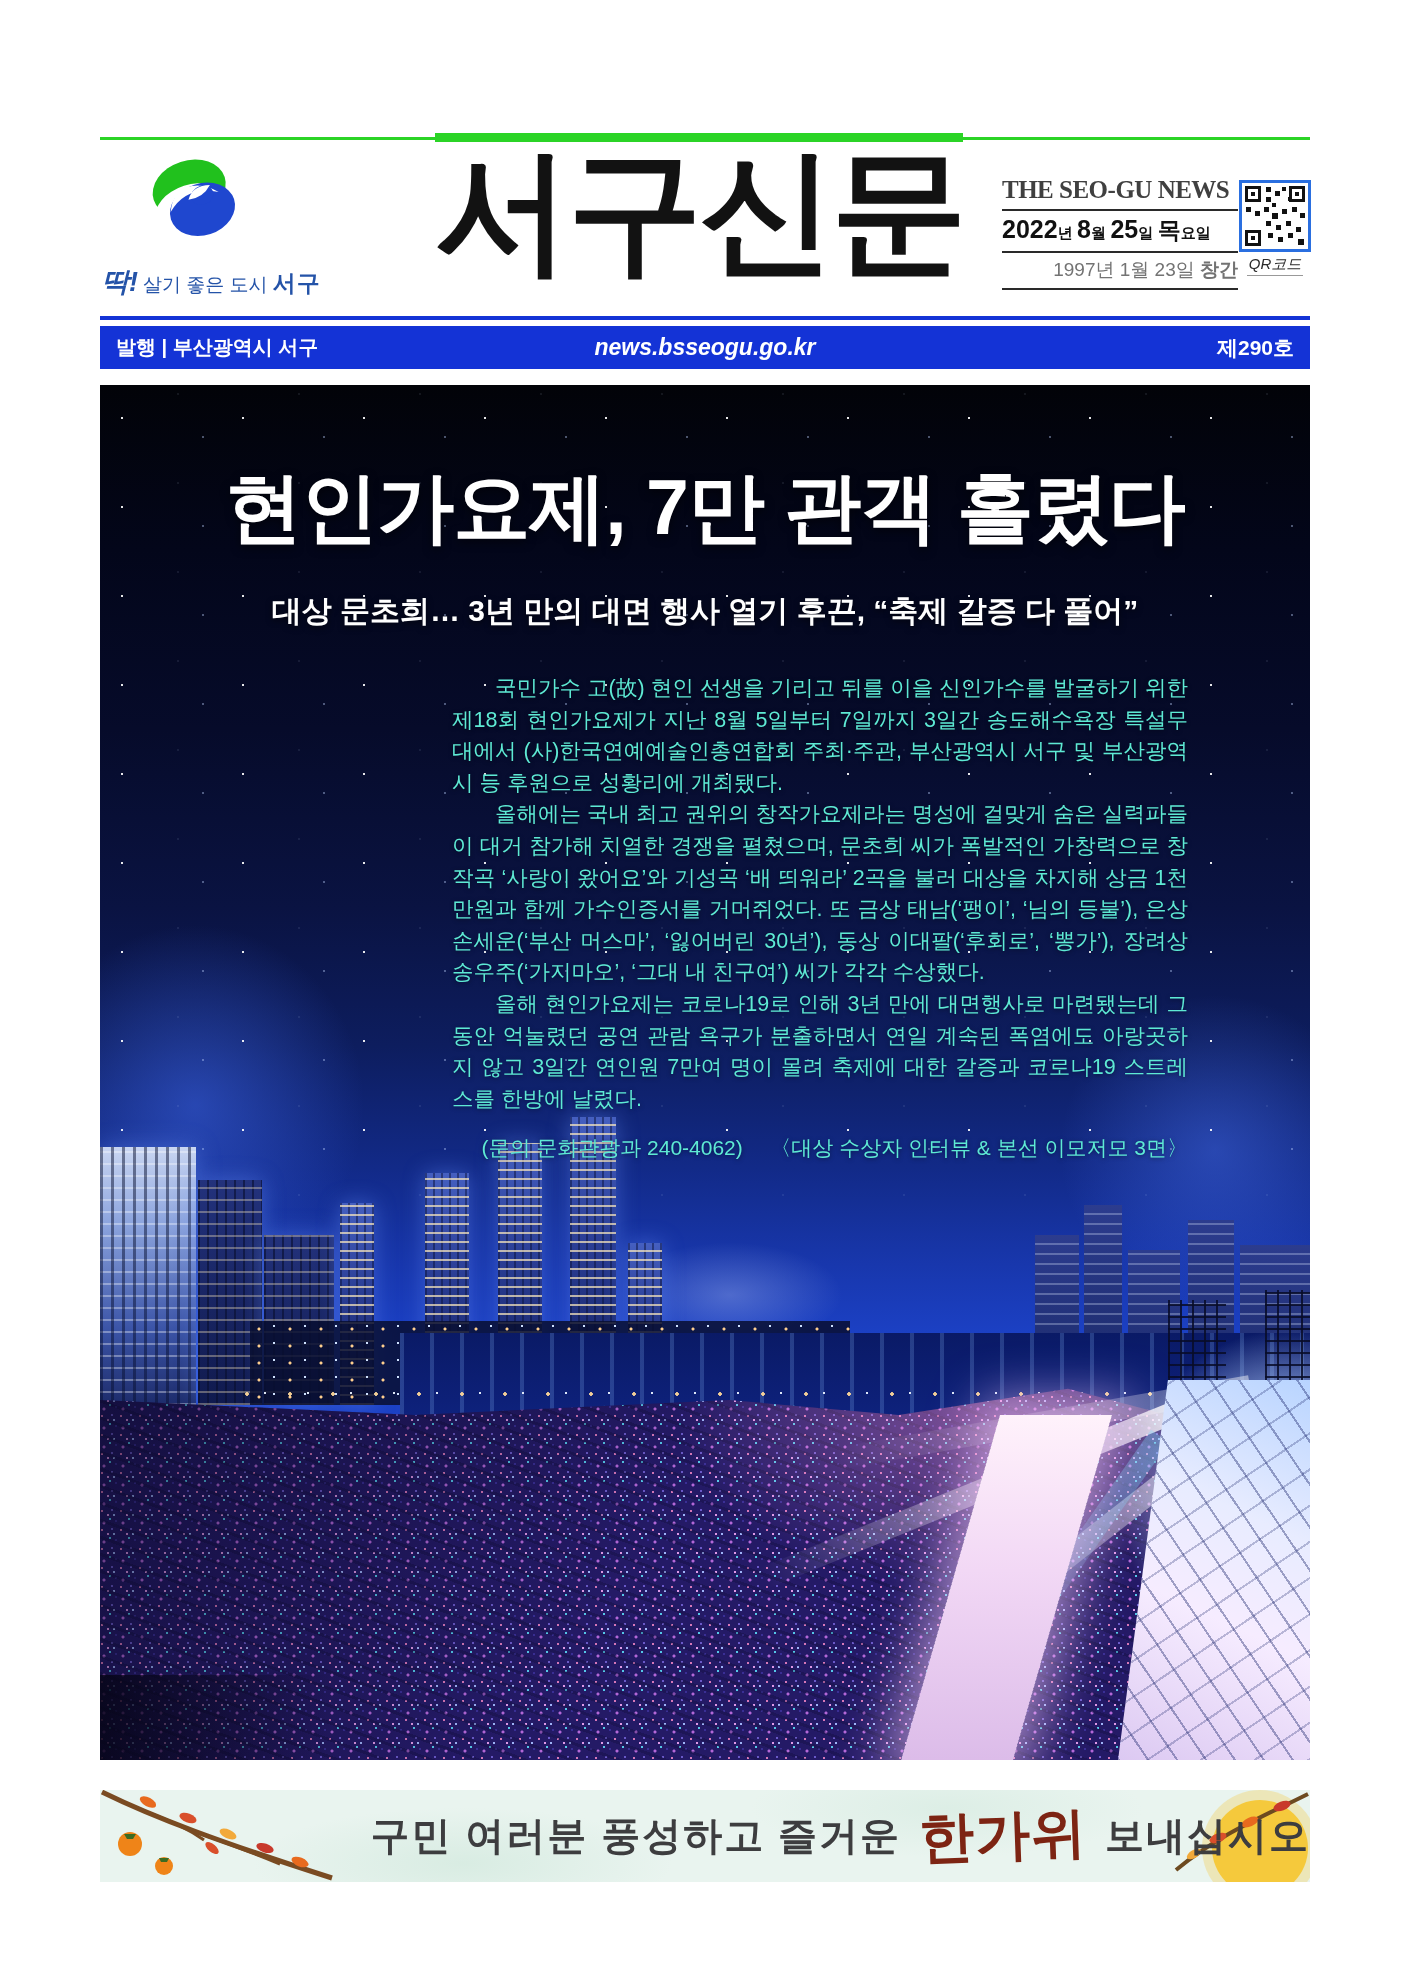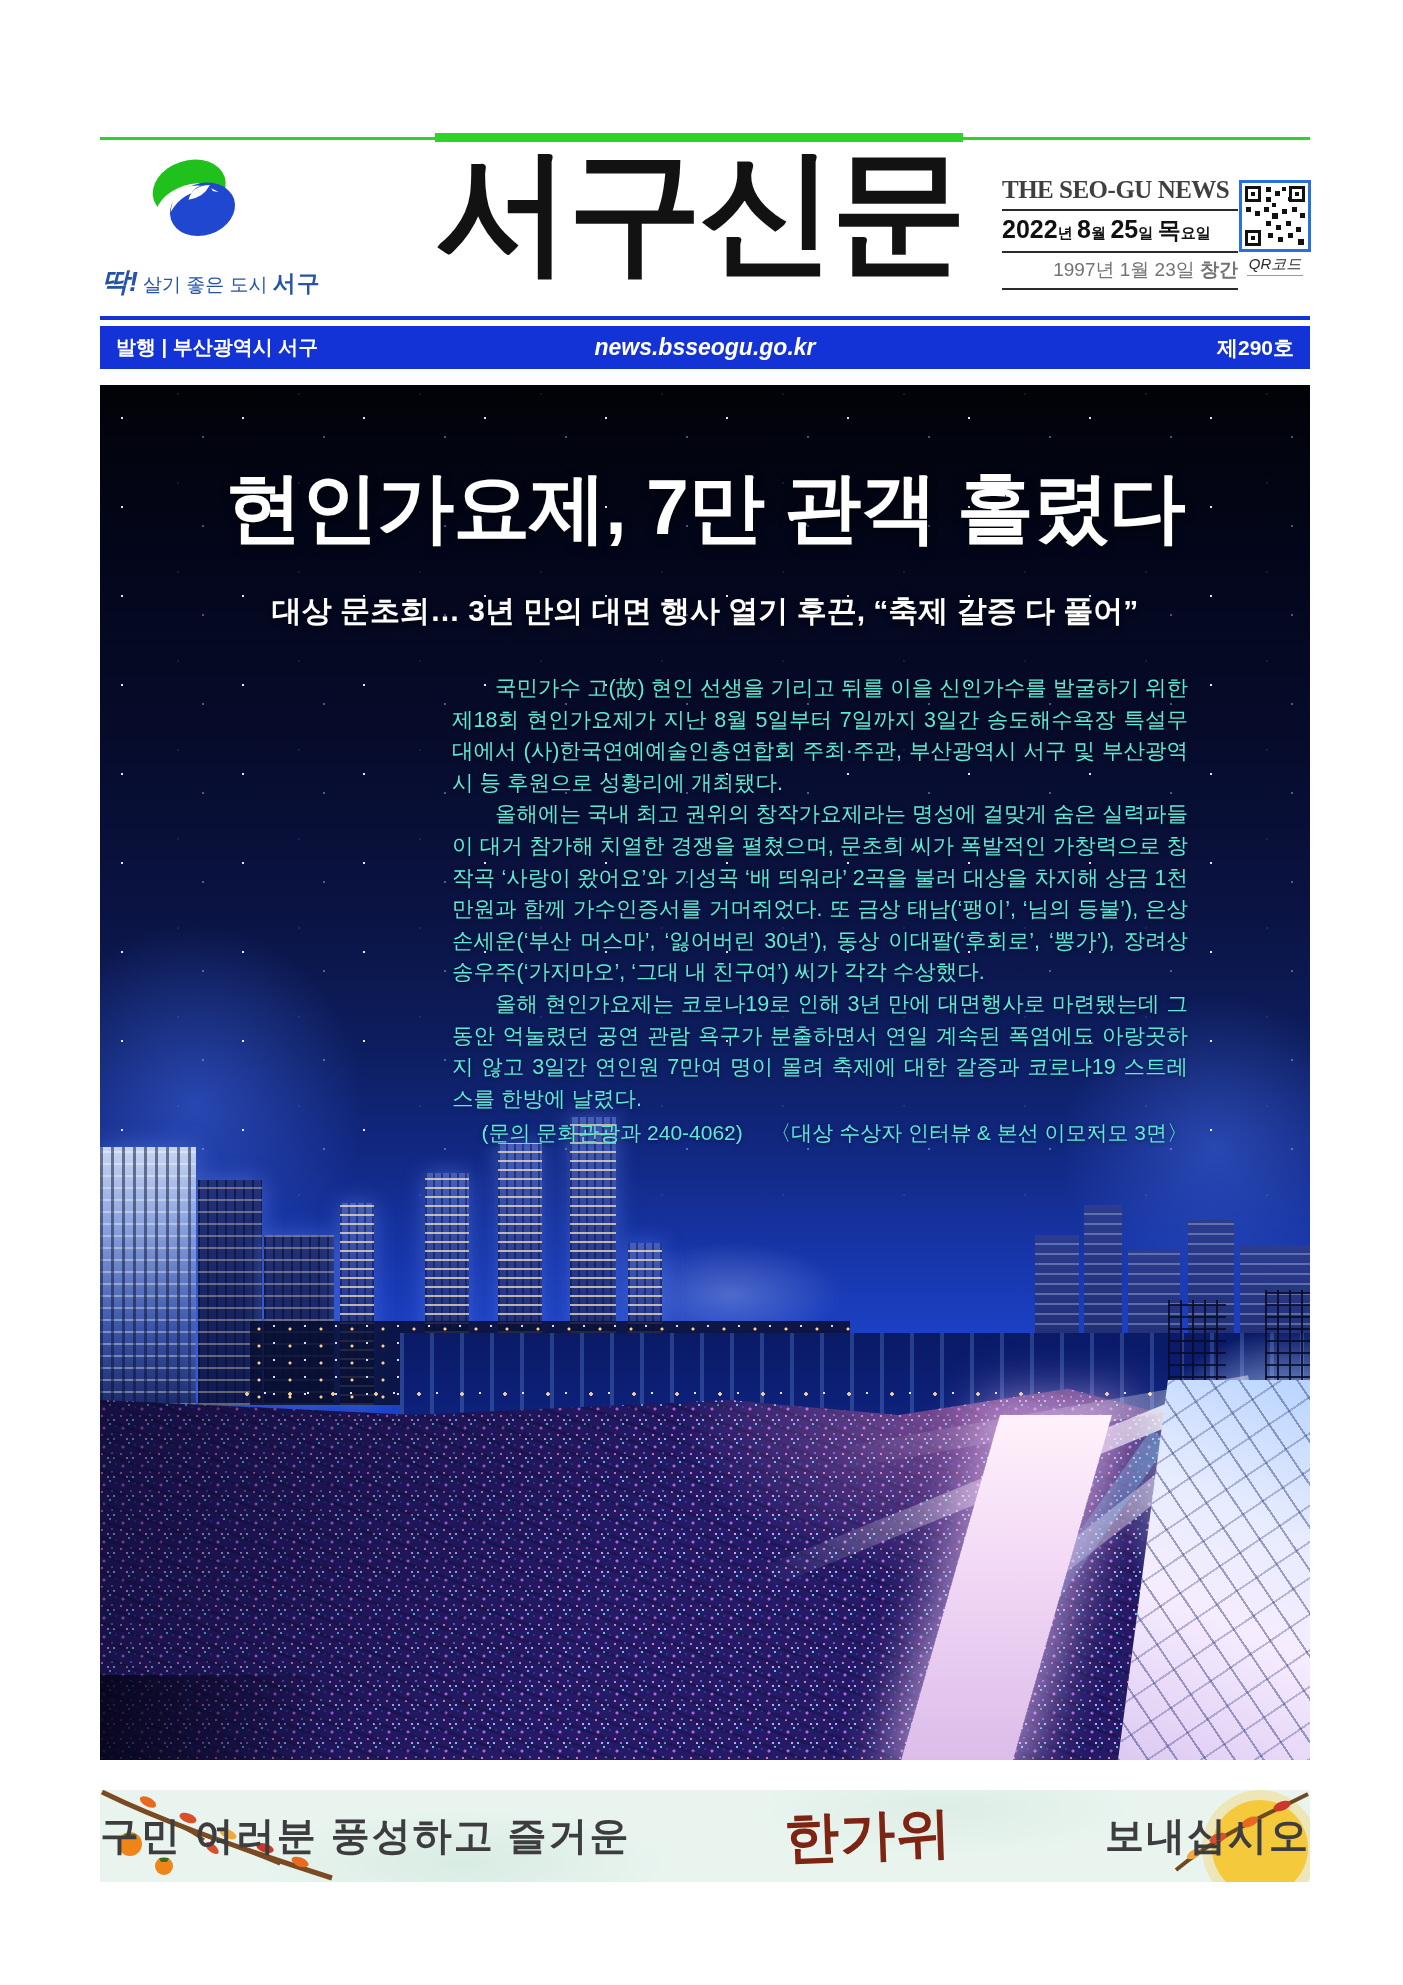--- a/index.html
+++ b/index.html
@@ -127,31 +127,31 @@
   .fg-dark{position:absolute;left:0;top:1290px;width:230px;height:85px;z-index:4;
        background:linear-gradient(90deg,rgba(5,4,20,.8),transparent);}
 
   .headline{position:absolute;left:0;top:72px;width:100%;text-align:center;color:#fff;font-size:77px;
        font-weight:900;letter-spacing:-1px;text-shadow:0 3px 10px rgba(0,0,0,.55);z-index:6;}
   .subheadline{position:absolute;left:0;top:206px;width:100%;text-align:center;color:#fff;font-size:30px;
        font-weight:700;text-shadow:0 2px 6px rgba(0,0,0,.6);z-index:6;}
   .body-text{position:absolute;left:352px;top:288px;width:736px;color:#5eead4;font-size:21.5px;
        line-height:1.47;text-align:justify;z-index:6;text-shadow:0 1px 4px rgba(0,0,10,.5);}
   .body-text p{margin:0;text-indent:2em;}
-  .article-foot{display:flex;justify-content:space-between;margin-top:3px;font-size:21px;}
+  .article-foot{display:flex;justify-content:space-between;margin-top:18px;font-size:21px;}
   .article-foot .contact{margin-left:1.4em;}
 
   
   .banner{position:absolute;left:100px;top:1790px;width:1210px;height:92px;background:#e9f4ef;overflow:hidden;}
   .banner-tint{position:absolute;inset:0;
        background:radial-gradient(300px 80px at 30% 80%,rgba(200,228,214,.5),transparent 70%),
         radial-gradient(280px 70px at 70% 20%,rgba(208,232,220,.5),transparent 70%);}
   .banner-decor-left{position:absolute;left:0;top:0;}
   .banner-decor-right{position:absolute;right:0;top:0;}
-  .banner-text{position:absolute;inset:0;display:flex;align-items:center;justify-content:space-between;gap:18px;z-index:2;}
+  .banner-text{position:absolute;inset:0;display:flex;align-items:center;justify-content:flex-end;gap:18px;z-index:2;}
   .bt-main{font-size:39px;font-weight:800;color:#3d3d3f;letter-spacing:2px;}
   .bt-hl{font-size:55px;font-weight:900;color:#7d2413;transform:rotate(-2deg);letter-spacing:1px;}
 </style>
 </head>
 <body>
 
 <div class="page">
 
   <div class="rule-green-thin"></div>
   <div class="rule-green-thick"></div>

